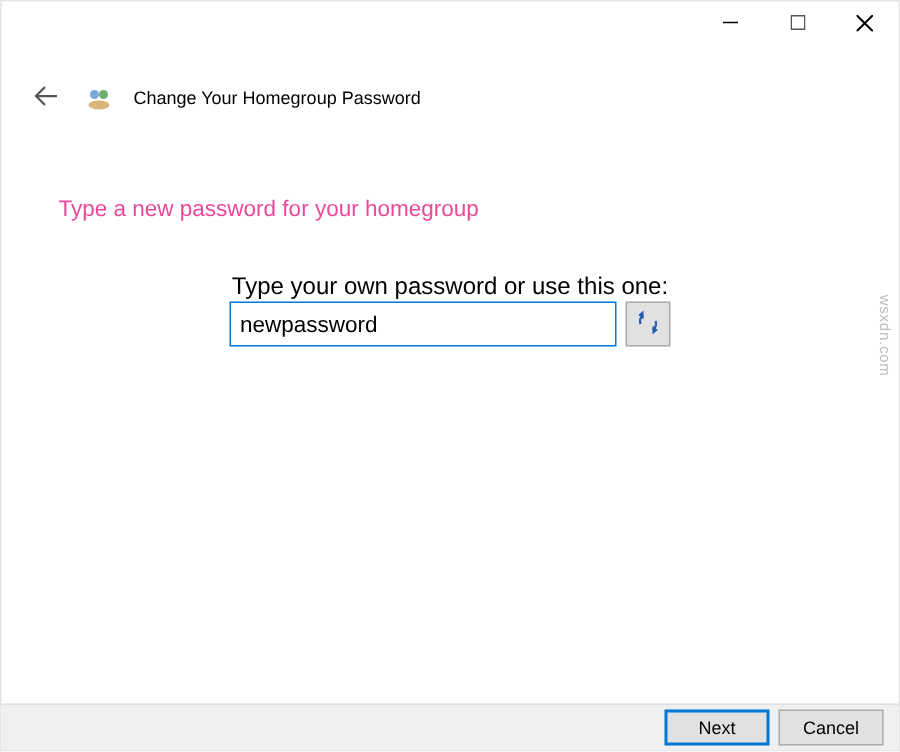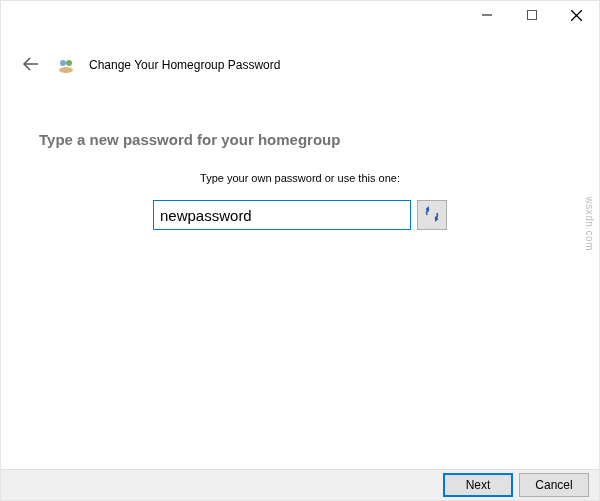--- a/index.html
+++ b/index.html
@@ -52,30 +52,30 @@
   }
   .header-title {
     font-size: 12px;
     color: #000;
   }
   .content {
     flex: 1;
     padding: 28px 38px 0 38px;
   }
   .heading {
-    color: #737373;
+    color: #ec4899;
     font-size: 15px;
-    font-weight: 700;
-    margin: 0 0 24px 0;
+    font-weight: 400;
+    margin: 0 0 35px 0;
   }
   .prompt {
     text-align: center;
-    font-size: 11px;
-    color: #000;
-    margin-bottom: 16px;
+    font-size: 16px;
+    color: #000;
+    margin-bottom: 0;
   }
   .input-row {
     display: flex;
     justify-content: center;
     align-items: stretch;
     gap: 6px;
   }
   .pw-input {
     width: 258px;
     height: 30px;

